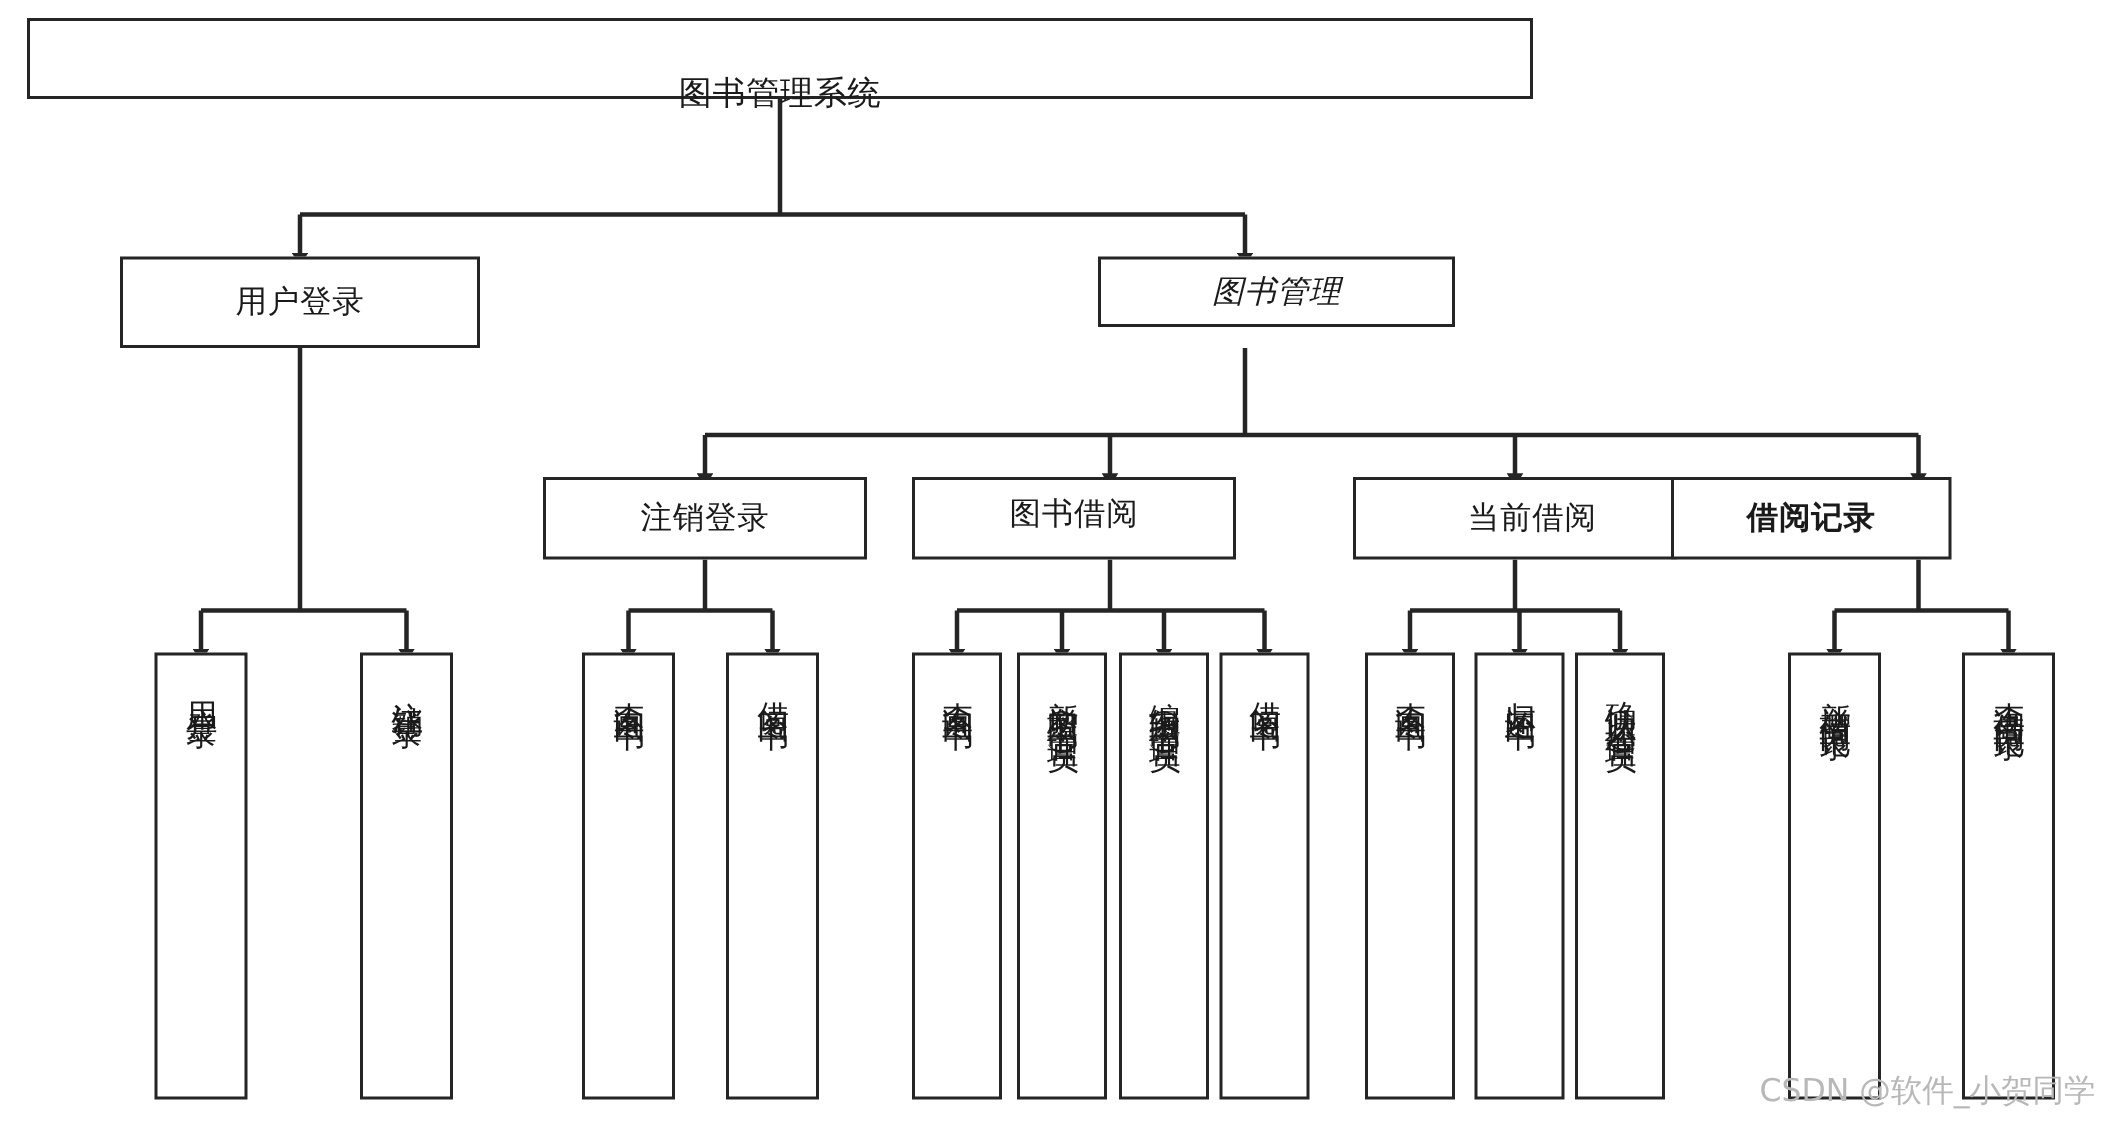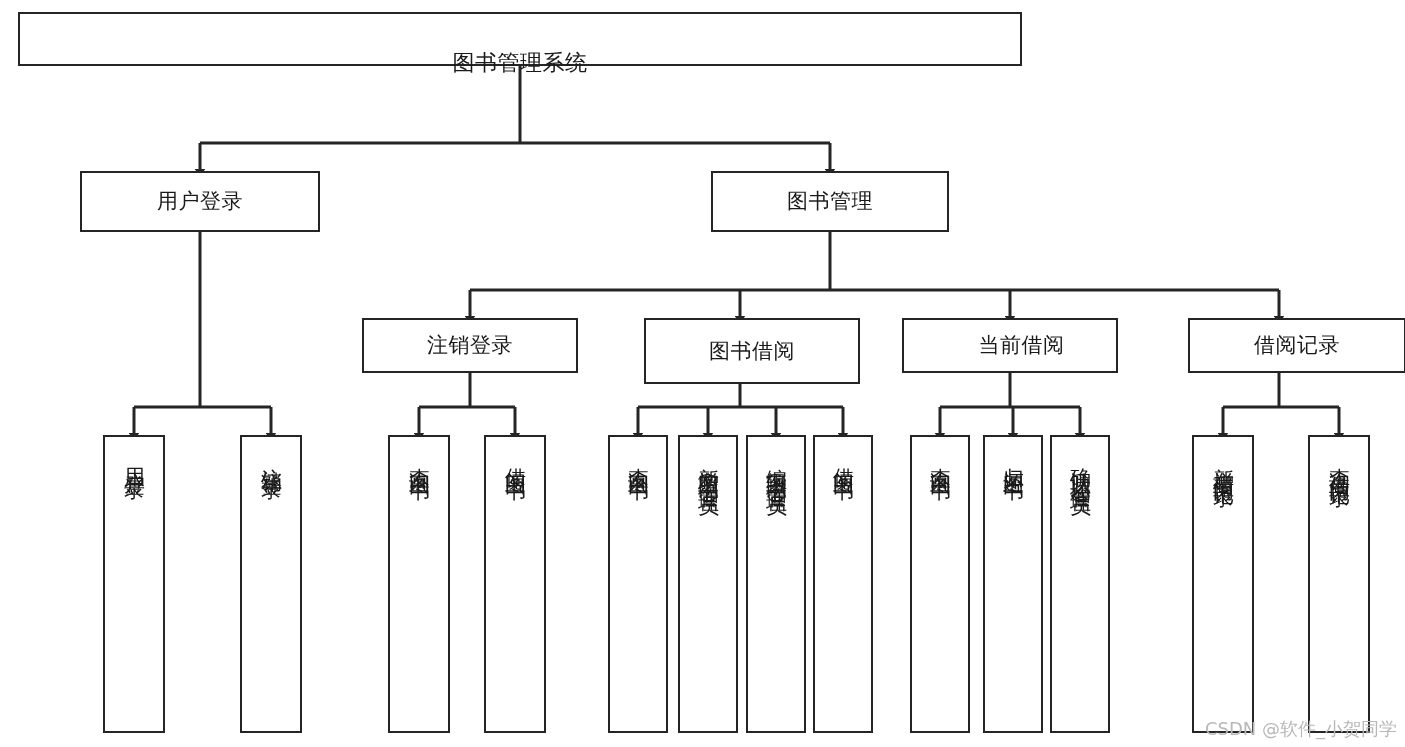--- a/index.html
+++ b/index.html
@@ -61,21 +61,21 @@
     text-orientation: upright;
     font-size: 21px;
     line-height: 1.0;
     letter-spacing: 4px;
     white-space: nowrap;
   }
   .watermark {
     position: absolute;
     right: 8px;
     bottom: 6px;
-    font-size: 18px;
+    font-size: 21px;
     color: #b8b8b8;
     z-index: 5;
     white-space: nowrap;
     font-family: "DejaVu Sans", "Liberation Sans", sans-serif;
   }
 </style>
 </head>
 <body>
 
 <div id="canvas">
@@ -123,33 +123,33 @@
       </g>
   </svg>
 
   <div id="nodes-layer">
       <div class="node horiz root" style="left: 18px; top: 12px; width: 1004px; height: 54px;">
         <span class="lbl">图书管理系统</span>
       </div>
       <div class="node horiz lvl2" style="left: 80px; top: 171px; width: 240px; height: 61px;">
         <span class="lbl">用户登录</span>
       </div>
-      <div class="node horiz lvl2" style="left: 711px; top: 171px; width: 238px; height: 61px;">
+      <div class="node horiz lvl2" style="left: 732px; top: 171px; width: 238px; height: 47px; font-style: italic;">
         <span class="lbl">图书管理</span>
       </div>
       <div class="node horiz lvl3" style="left: 362px; top: 318px; width: 216px; height: 55px;">
         <span class="lbl">注销登录</span>
       </div>
-      <div class="node horiz lvl3" style="left: 644px; top: 318px; width: 216px; height: 66px;">
+      <div class="node horiz lvl3" style="left: 608px; top: 318px; width: 216px; height: 55px; font-family: Liberation Mono, monospace;">
         <span class="lbl">图书借阅</span>
       </div>
       <div class="node horiz lvl3" style="left: 902px; top: 318px; width: 216px; height: 55px; padding-left: 23px;">
         <span class="lbl">当前借阅</span>
       </div>
-      <div class="node horiz lvl3" style="left: 1188px; top: 318px; width: 218px; height: 55px;">
+      <div class="node horiz lvl3" style="left: 1114px; top: 318px; width: 187px; height: 55px; font-weight: bold;">
         <span class="lbl">借阅记录</span>
       </div>
       <div class="node vert leaf" style="left: 103px; top: 435px; width: 62px; height: 298px;">
         <span class="lbl">用户登录</span>
       </div>
       <div class="node vert leaf" style="left: 240px; top: 435px; width: 62px; height: 298px;">
         <span class="lbl">注销登录</span>
       </div>
       <div class="node vert leaf" style="left: 388px; top: 435px; width: 62px; height: 298px;">
         <span class="lbl">查询图书</span>

